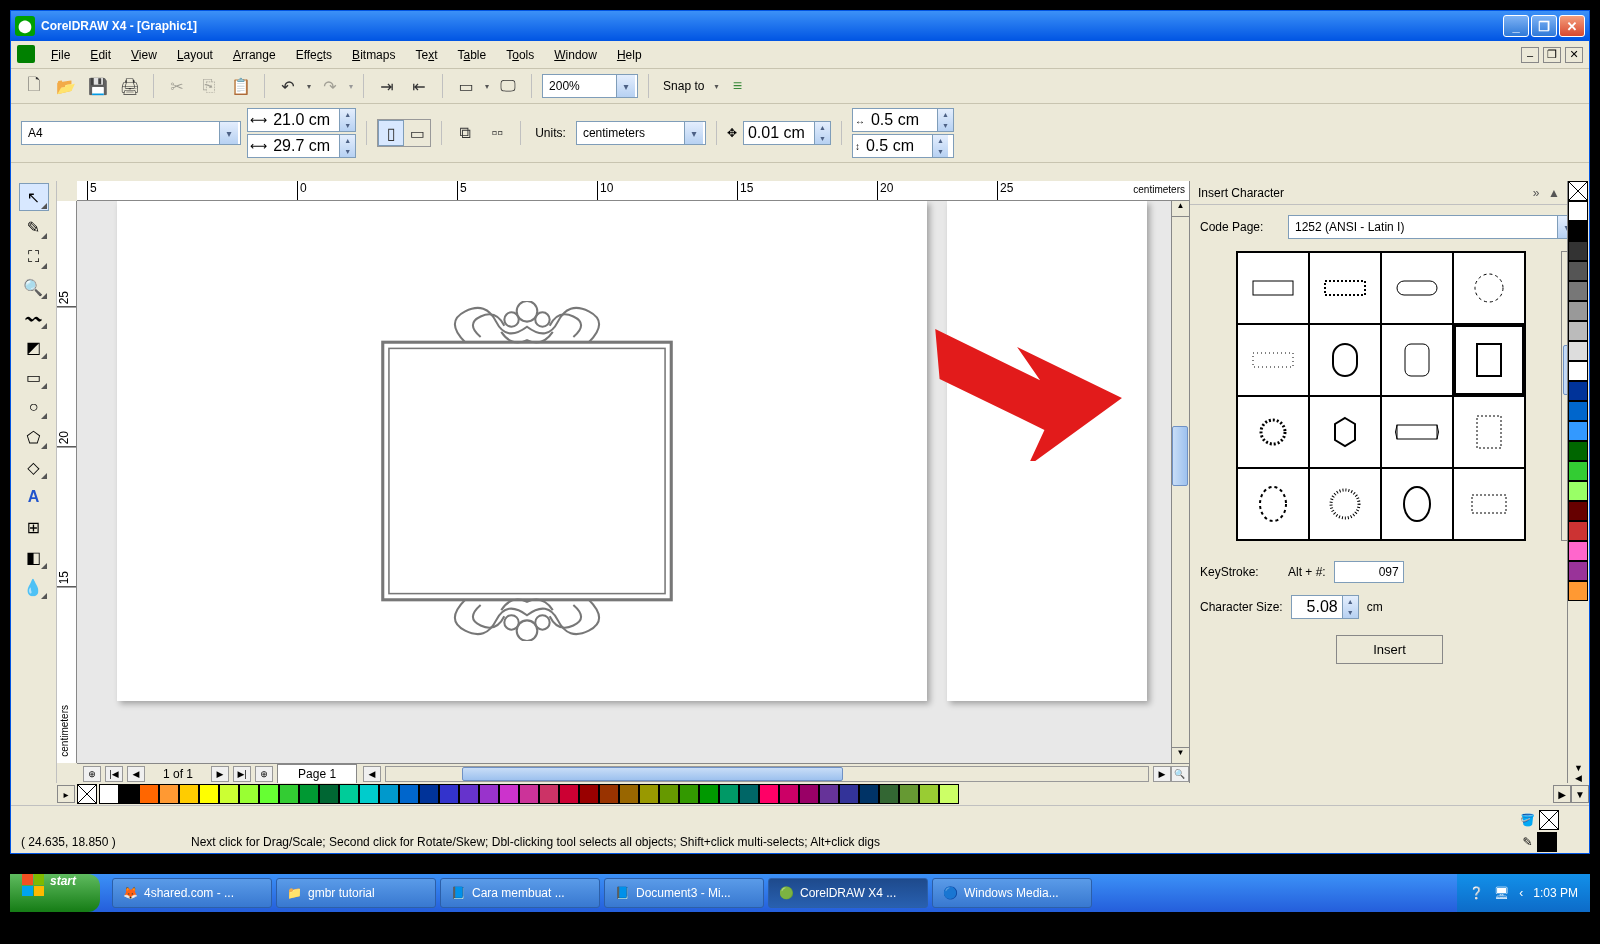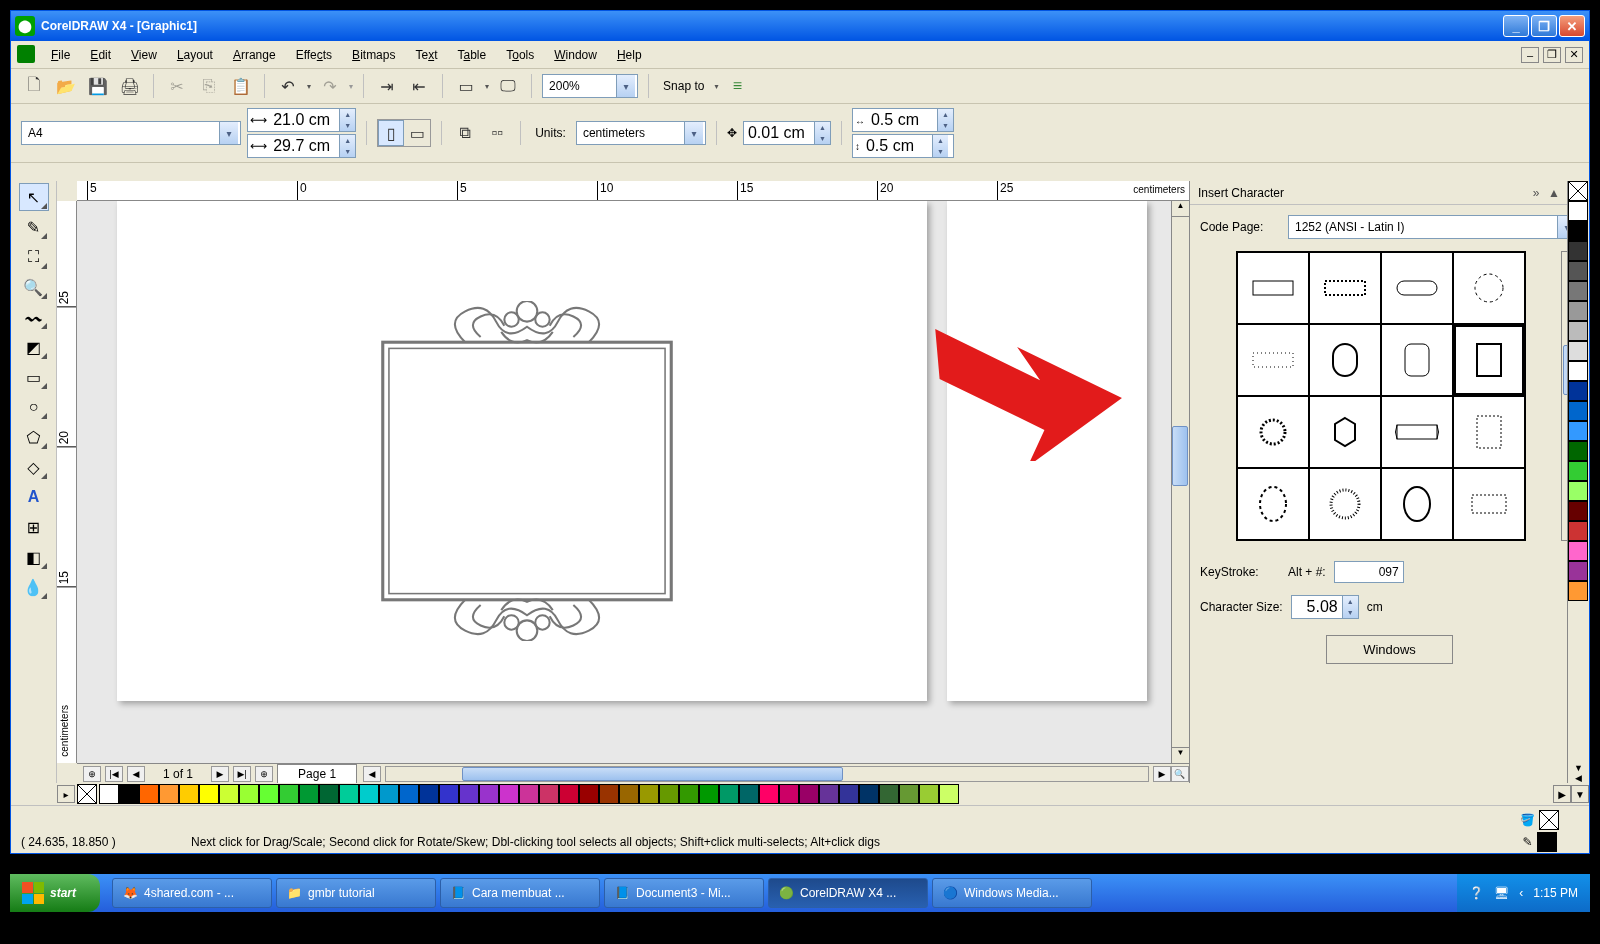--- a/index.html
+++ b/index.html
@@ -71,21 +71,21 @@
 .color-palette-strip { position:absolute; right:0; top:170px; bottom:70px; width:22px; background:#ece9d8; display:flex; flex-direction:column; border-left:1px solid #888; }
 .pal-cell { width:20px; height:20px; border:1px solid #000; cursor:pointer; }
 .color-palette-bottom { position:absolute; left:46px; right:0; bottom:48px; height:22px; background:#ece9d8; display:flex; align-items:center; }
 .cp-btn { width:18px; height:18px; border:1px solid #888; display:flex; align-items:center; justify-content:center; font-size:10px; cursor:pointer; }
 .cp-row { display:flex; flex:1; overflow:hidden; }
 .statusbar { position:absolute; left:0; right:0; bottom:0; height:48px; background:#ece9d8; border-top:1px solid #c0c0c0; display:flex; align-items:flex-end; padding:4px 10px; }
 .status-coords { width:170px; }
 .status-hint { flex:1; }
 .fill-outline { position:absolute; right:30px; top:4px; display:flex; flex-direction:column; gap:2px; align-items:center; }
 .taskbar { position:absolute; left:10px; right:10px; bottom:32px; height:38px; background:linear-gradient(to bottom,#3c91f7,#245edb); display:flex; align-items:center; }
-.start-btn { height:38px; padding:0 24px 0 12px; background:linear-gradient(to bottom,#5fbb5f,#157c15); color:white; font-weight:bold; font-style:italic; font-size:18px; display:flex; align-items:center; gap:6px; border-radius:0 12px 12px 0; cursor:pointer; }
+.start-btn { height:38px; padding:0 24px 0 12px; background:linear-gradient(to bottom,#5fbb5f,#157c15); color:white; font-weight:bold; font-style:italic; font-size:18px; display:flex; gap:6px; border-radius:0 12px 12px 0; cursor:pointer; }
 .start-logo { width:22px; height:22px; display:grid; grid-template:1fr 1fr/1fr 1fr; gap:1px; }
 .start-logo span:nth-child(1){background:#f25022;} .start-logo span:nth-child(2){background:#7fba00;} .start-logo span:nth-child(3){background:#00a4ef;} .start-logo span:nth-child(4){background:#ffb900;}
 .task-item { height:30px; margin:0 2px; padding:0 10px; background:linear-gradient(to bottom,#5a9be8,#3878d0); border:1px solid #2c5fa8; border-radius:3px; color:white; display:flex; align-items:center; gap:6px; cursor:pointer; font-size:12px; min-width:160px; }
 .task-item.active { background:linear-gradient(to bottom,#1e4a8c,#2860b0); }
 .tray { margin-left:auto; height:38px; background:linear-gradient(to bottom,#1290e9,#0d6bc8); display:flex; align-items:center; padding:0 12px; gap:10px; color:white; font-size:12px; }
 .red-arrow { position:absolute; left:920px; top:280px; z-index:50; }
 .frame-svg { width:100%; height:100%; }
 </style>
 </head>
 <body>
@@ -426,21 +426,21 @@
           <span>Character Size:</span>
           <div class="tb-spin">
               <input style="width: 50px; text-align: right;" value="5.08">
               <div class="tb-spin-btns">
                 <span>▲</span>
                 <span>▼</span>
               </div>
             </div>
           <span>cm</span>
         </div>
-        <button class="insert-btn">Windows</button>
+        <button class="insert-btn">Insert</button>
       </div>
     </div>
   </div>
 
   <svg class="red-arrow" width="200" height="170">
     <polygon points="10,30 110,90 90,55 190,115 90,175 110,140 10,80" fill="#e21b1b" transform="rotate(-5 100 100)"></polygon>
   </svg>
 
   <div class="color-palette-strip">
     <div class="pal-cell" style="background:white;position:relative">
@@ -585,15 +585,15 @@
       <span>CorelDRAW X4 ...</span>
     </div>
   <div class="task-item">
       <span>🔵</span>
       <span>Windows Media...</span>
     </div>
   <div class="tray">
     <span>❔</span>
     <span>🖥</span>
     <span>‹</span>
-    <span>1:15 PM</span>
+    <span>1:03 PM</span>
   </div>
 </div>
 
 </body></html>

